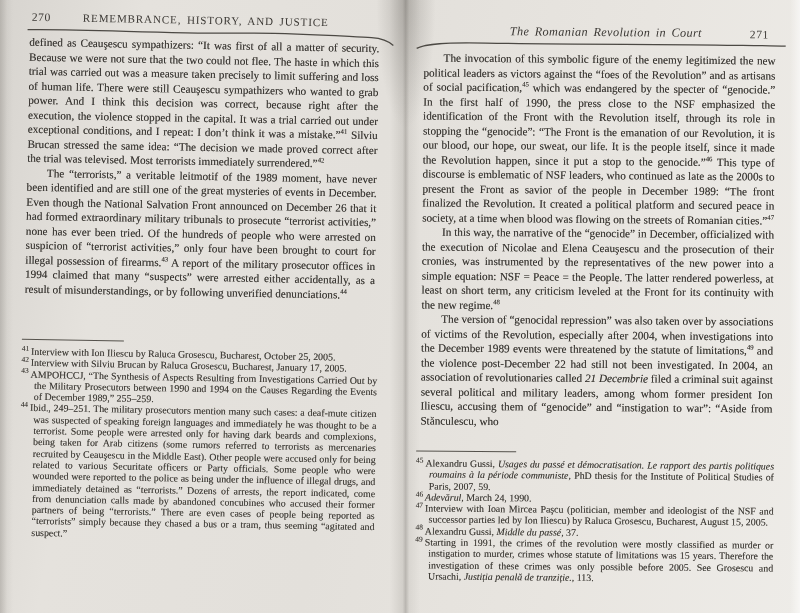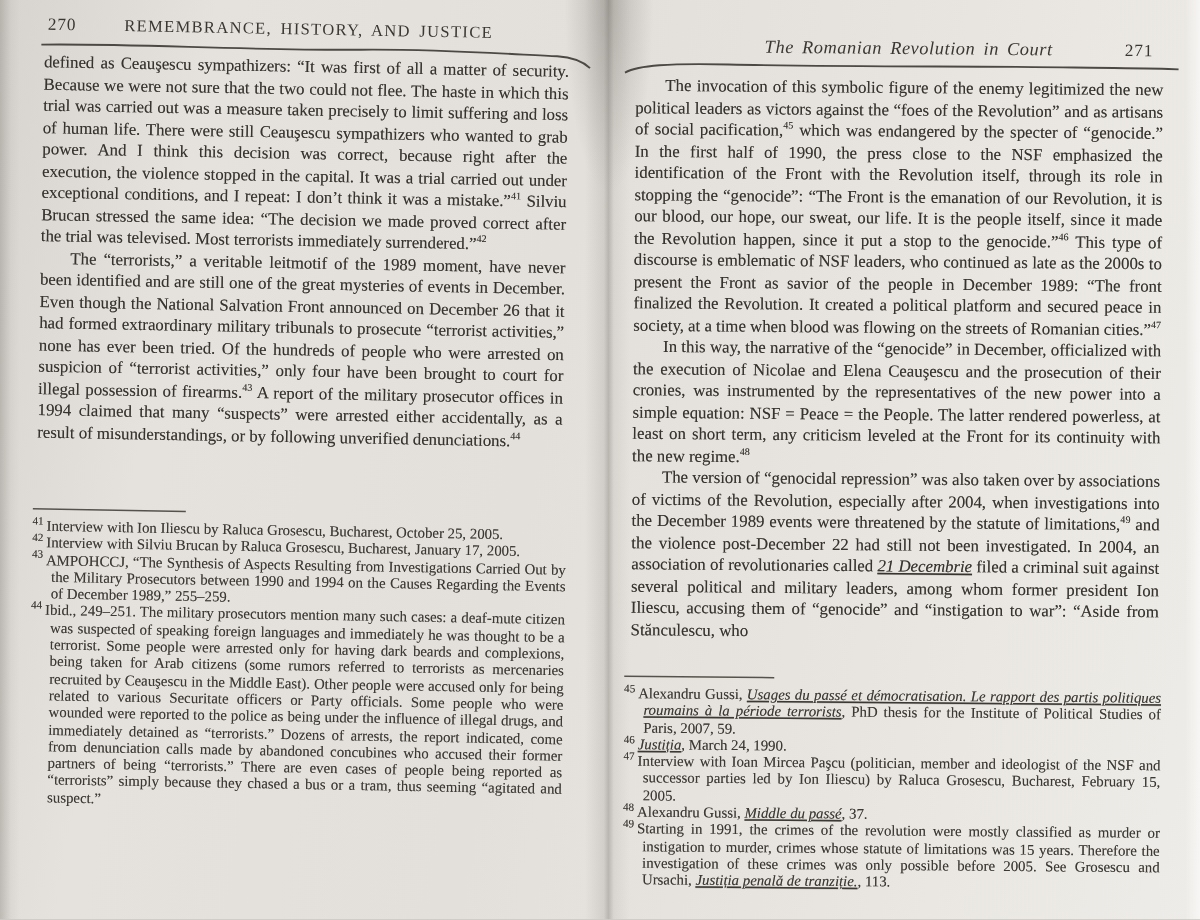--- a/index.html
+++ b/index.html
@@ -28,21 +28,21 @@
   .running-head{position:absolute;font-size:11px;letter-spacing:0.9px;word-spacing:2px;text-align:center;color:#3a3733;white-space:nowrap;}
   .running-head.italic{font-style:italic;font-size:12.2px;letter-spacing:0.4px;}
   .head-rule{position:absolute;}
   .head-rule path{stroke:#4c4944;stroke-width:1.25;fill:none;}
 
   .body-text{position:absolute;text-align:justify;font-size:11.2px;line-height:14.5px;
     text-shadow:0 0 0.4px rgba(55,52,48,0.55);}
   .body-text p{margin:0;}
   .body-text p.indent{text-indent:20px;}
   sup{font-size:0.6em;line-height:0;vertical-align:super;}
-  .it{font-style:italic;text-decoration:underline;}
+  .it{font-style:italic;}
 
   .fn-rule{position:absolute;border-top:1.1px solid #55524c;}
   .footnotes{position:absolute;text-align:justify;font-size:9.9px;line-height:11.3px;
     text-shadow:0 0 0.35px rgba(60,57,52,0.5);color:#3c3934;}
   .fn{padding-left:13px;text-indent:-13px;}
   .fn-num{font-size:7.4px;vertical-align:super;line-height:0;margin-right:2px;}
 
   
   .page-left .body-text{top:30px;left:14px;width:350px;}
   .page-left .fn-rule{top:334px;left:12px;width:102px;}
@@ -94,23 +94,23 @@
 
     <div class="body-text">
       <p class="indent"><span>The invocation of this symbolic figure of the enemy legitimized the new political leaders as victors against the “foes of the Revolution” and as artisans of social pacification,</span><sup>45</sup><span> which was endangered by the specter of “genocide.” In the first half of 1990, the press close to the NSF emphasized the identification of the Front with the Revolution itself, through its role in stopping the “genocide”: “The Front is the emanation of our Revolution, it is our blood, our hope, our sweat, our life. It is the people itself, since it made the Revolution happen, since it put a stop to the genocide.”</span><sup>46</sup><span> This type of discourse is emblematic of NSF leaders, who continued as late as the 2000s to present the Front as savior of the people in December 1989: “The front finalized the Revolution. It created a political platform and secured peace in society, at a time when blood was flowing on the streets of Romanian cities.”</span><sup>47</sup></p>
       <p class="indent"><span>In this way, the narrative of the “genocide” in December, officialized with the execution of Nicolae and Elena Ceauşescu and the prosecution of their cronies, was instrumented by the representatives of the new power into a simple equation: NSF = Peace = the People. The latter rendered powerless, at least on short term, any criticism leveled at the Front for its continuity with the new regime.</span><sup>48</sup></p>
       <p class="indent"><span>The version of “genocidal repression” was also taken over by associations of victims of the Revolution, especially after 2004, when investigations into the December 1989 events were threatened by the statute of limitations,</span><sup>49</sup><span> and the violence post-December 22 had still not been investigated. In 2004, an association of revolutionaries called </span><span class="it">21 Decembrie</span><span> filed a criminal suit against several political and military leaders, among whom former president Ion Iliescu, accusing them of “genocide” and “instigation to war”: “Aside from Stănculescu, who</span></p>
     </div>
 
     <div class="fn-rule"></div>
 
     <div class="footnotes">
-      <div class="fn"><sup class="fn-num">45</sup><span class="fn-text"><span>Alexandru Gussi, </span><span class="it">Usages du passé et démocratisation. Le rapport des partis politiques roumains à la période terrorists</span><span>, PhD thesis for the Institute of Political Studies of Paris, 2007, 59.</span></span></div>
-      <div class="fn"><sup class="fn-num">46</sup><span class="fn-text"><span class="it">Justiția</span><span>, March 24, 1990.</span></span></div>
-      <div class="fn"><sup class="fn-num">47</sup><span class="fn-text"><span>Interview with Ioan Mircea Paşcu (politician, member and ideologist of the NSF and successor parties led by Ion Iliescu) by Raluca Grosescu, Bucharest, February 15, 2005.</span></span></div>
+      <div class="fn"><sup class="fn-num">45</sup><span class="fn-text"><span>Alexandru Gussi, </span><span class="it">Usages du passé et démocratisation. Le rapport des partis politiques roumains à la période communiste</span><span>, PhD thesis for the Institute of Political Studies of Paris, 2007, 59.</span></span></div>
+      <div class="fn"><sup class="fn-num">46</sup><span class="fn-text"><span class="it">Adevărul</span><span>, March 24, 1990.</span></span></div>
+      <div class="fn"><sup class="fn-num">47</sup><span class="fn-text"><span>Interview with Ioan Mircea Paşcu (politician, member and ideologist of the NSF and successor parties led by Ion Iliescu) by Raluca Grosescu, Bucharest, August 15, 2005.</span></span></div>
       <div class="fn"><sup class="fn-num">48</sup><span class="fn-text"><span>Alexandru Gussi, </span><span class="it">Middle du passé</span><span>, 37.</span></span></div>
       <div class="fn"><sup class="fn-num">49</sup><span class="fn-text"><span>Starting in 1991, the crimes of the revolution were mostly classified as murder or instigation to murder, crimes whose statute of limitations was 15 years. Therefore the investigation of these crimes was only possible before 2005. See Grosescu and Ursachi, </span><span class="it">Justiția penală de tranziție.</span><span>, 113.</span></span></div>
     </div>
   </div>
 
   <div class="gutter"></div>
   <div class="gutter-top"></div>
   <div class="edge-left"></div>
   <div class="edge-right"></div>
 </div>

